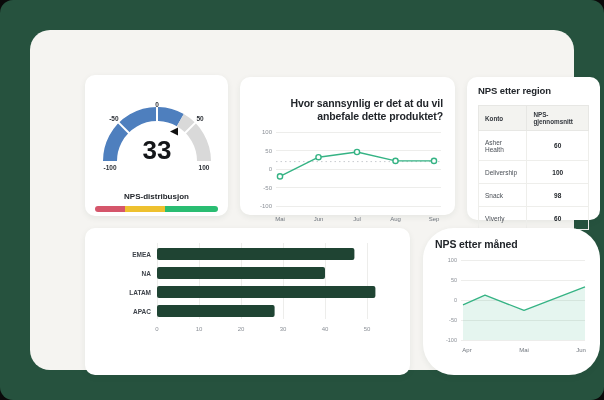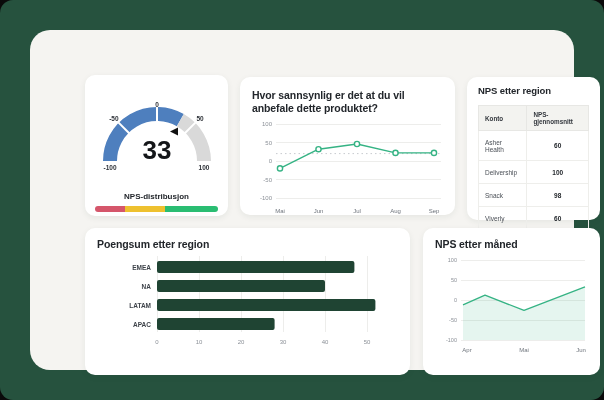--- a/index.html
+++ b/index.html
@@ -11,24 +11,24 @@
   }
   .panel{
     position:absolute;left:30px;top:30px;width:544px;height:340px;
     background:#f5f4f1;border-radius:20px;
   }
   .card{
     position:absolute;background:#ffffff;border-radius:10px;
     box-shadow:0 2px 6px rgba(25,50,38,.07);
   }
   #card-gauge{left:55px;top:45px;width:143px;height:141px;padding:2px 0 8px 0;text-align:center;}
-  #card-line {left:210px;top:47px;width:215px;height:138px;padding:12px 12px;}
+  #card-line {left:210px;top:47px;width:215px;height:138px;padding:20px 12px;text-align:right;}
   #card-table{left:437px;top:47px;width:133px;height:143px;padding:8px 11px;}
   #card-bars {left:55px;top:198px;width:325px;height:147px;padding:10px 12px;}
-  #card-area {left:393px;top:198px;width:177px;height:147px;padding:10px 12px;}
+  #card-area {left:393px;top:198px;width:177px;height:147px;padding:10px 12px;border-radius:31px;}
   .card-title{
     font-size:10.5px;font-weight:bold;color:#22262b;line-height:1.28;letter-spacing:-.1px;
   }
   #card-table .card-title{font-size:9.5px;}
   svg{display:block;font-family:"Liberation Sans","DejaVu Sans",sans-serif;}
   #gauge-svg{margin:2px auto 0 auto;}
   .gauge-label{font-size:8px;font-weight:bold;color:#22262b;margin-top:13px;}
   .dist-bar{display:flex;height:6px;border-radius:3px;overflow:hidden;margin:5px 10px 0 10px;}
   .dist-seg{height:100%;}
   table.nps{
@@ -126,21 +126,20 @@
             </tr>
             <tr>
               <td>Viverly</td>
               <td class="val">60</td>
             </tr>
           </tbody>
       </table>
     </div>
 
     <div class="card" id="card-bars">
-      <div class="card-title">Poengsum etter region</div>
       <div class="chart-wrap">
         <svg id="bars-svg" width="301" height="112" viewBox="0 0 301 112">
             <line x1="60" x2="60" y1="2" y2="78" stroke="#ededeb" stroke-width="1" shape-rendering="crispEdges"></line>
             <text x="60" y="90" text-anchor="middle" font-size="6" fill="#8b9097">0</text>
             <line x1="102" x2="102" y1="2" y2="78" stroke="#ededeb" stroke-width="1" shape-rendering="crispEdges"></line>
             <text x="102" y="90" text-anchor="middle" font-size="6" fill="#8b9097">10</text>
             <line x1="144" x2="144" y1="2" y2="78" stroke="#ededeb" stroke-width="1" shape-rendering="crispEdges"></line>
             <text x="144" y="90" text-anchor="middle" font-size="6" fill="#8b9097">20</text>
             <line x1="186" x2="186" y1="2" y2="78" stroke="#ededeb" stroke-width="1" shape-rendering="crispEdges"></line>
             <text x="186" y="90" text-anchor="middle" font-size="6" fill="#8b9097">30</text>

